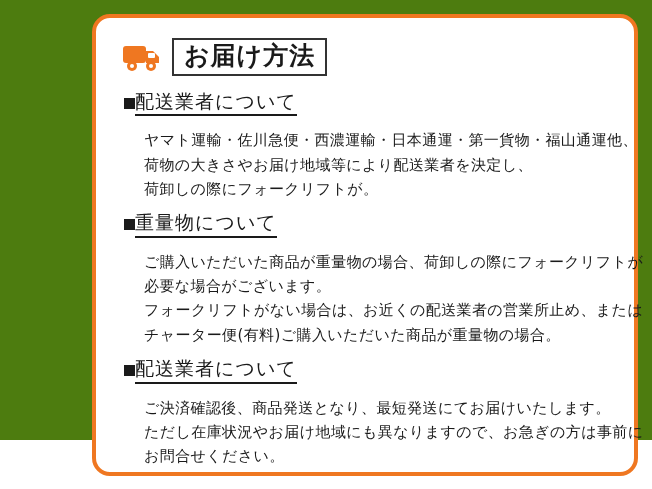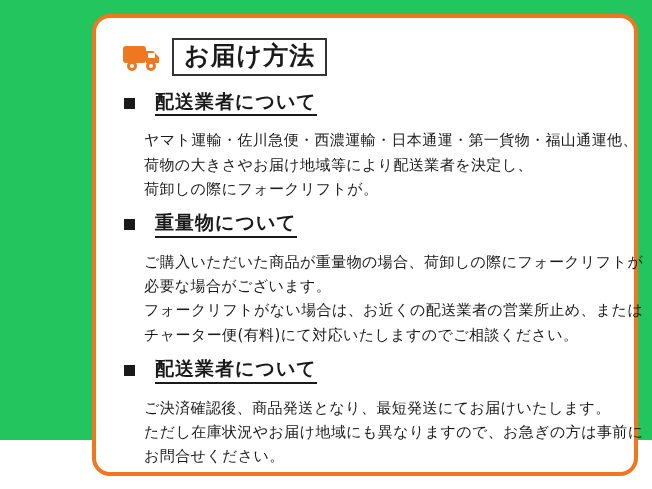--- a/index.html
+++ b/index.html
@@ -10,21 +10,21 @@
     width: 652px;
     height: 489px;
     background: #ffffff;
     font-family: "DejaVu Sans", sans-serif;
     overflow: hidden;
   }
   .page {
     position: relative;
     width: 652px;
     height: 440px;
-    background: #22c55e;
+    background: #4d7c0f;
     box-sizing: border-box;
   }
   .card {
     position: absolute;
     left: 92px;
     top: 14px;
     width: 546px;
     height: 462px;
     border: 4px solid #ef7721;
     border-radius: 18px;
@@ -56,23 +56,23 @@
     color: #1a1a1a;
     letter-spacing: 1px;
     white-space: nowrap;
   }
   .section {
     margin: 0 0 10px 0;
   }
   .section-heading {
     display: flex;
     align-items: flex-start;
-    gap: 20px;
+    gap: 0;
     font-size: 19px;
-    font-weight: bold;
+    font-weight: normal;
     color: #1a1a1a;
     letter-spacing: 1px;
     margin: 6px 0 6px 6px;
   }
   .sq {
     display: inline-block;
     width: 11px;
     height: 11px;
     background: #1a1a1a;
     margin-top: 8px;
@@ -130,21 +130,21 @@
 
       <div class="section">
         <div class="section-heading">
           <span class="sq"></span>
           <span class="htext">重量物について</span>
         </div>
         <div class="body-lines">
           <div class="line">ご購入いただいた商品が重量物の場合、荷卸しの際にフォークリフトが</div>
           <div class="line">必要な場合がございます。</div>
           <div class="line">フォークリフトがない場合は、お近くの配送業者の営業所止め、または</div>
-          <div class="line">チャーター便(有料)にて対応いたしますのでご相談ください。</div>
+          <div class="line">チャーター便(有料)ご購入いただいた商品が重量物の場合。</div>
         </div>
       </div>
 
       <div class="section">
         <div class="section-heading">
           <span class="sq"></span>
           <span class="htext">配送業者について</span>
         </div>
         <div class="body-lines">
           <div class="line">ご決済確認後、商品発送となり、最短発送にてお届けいたします。</div>

